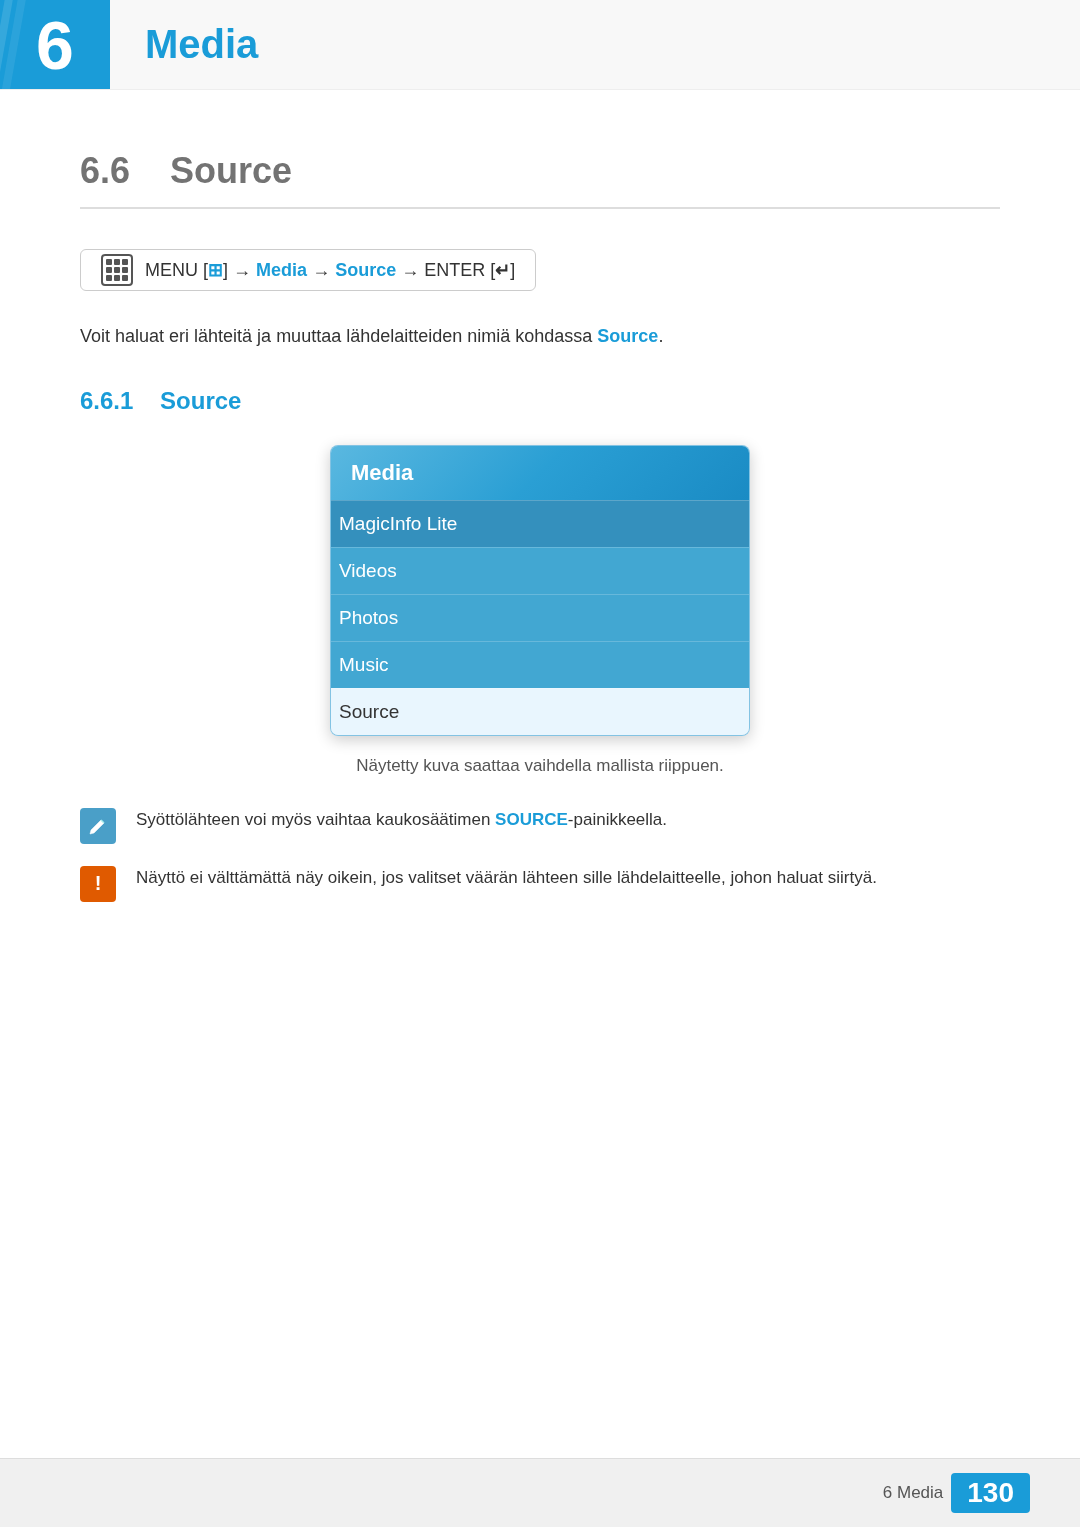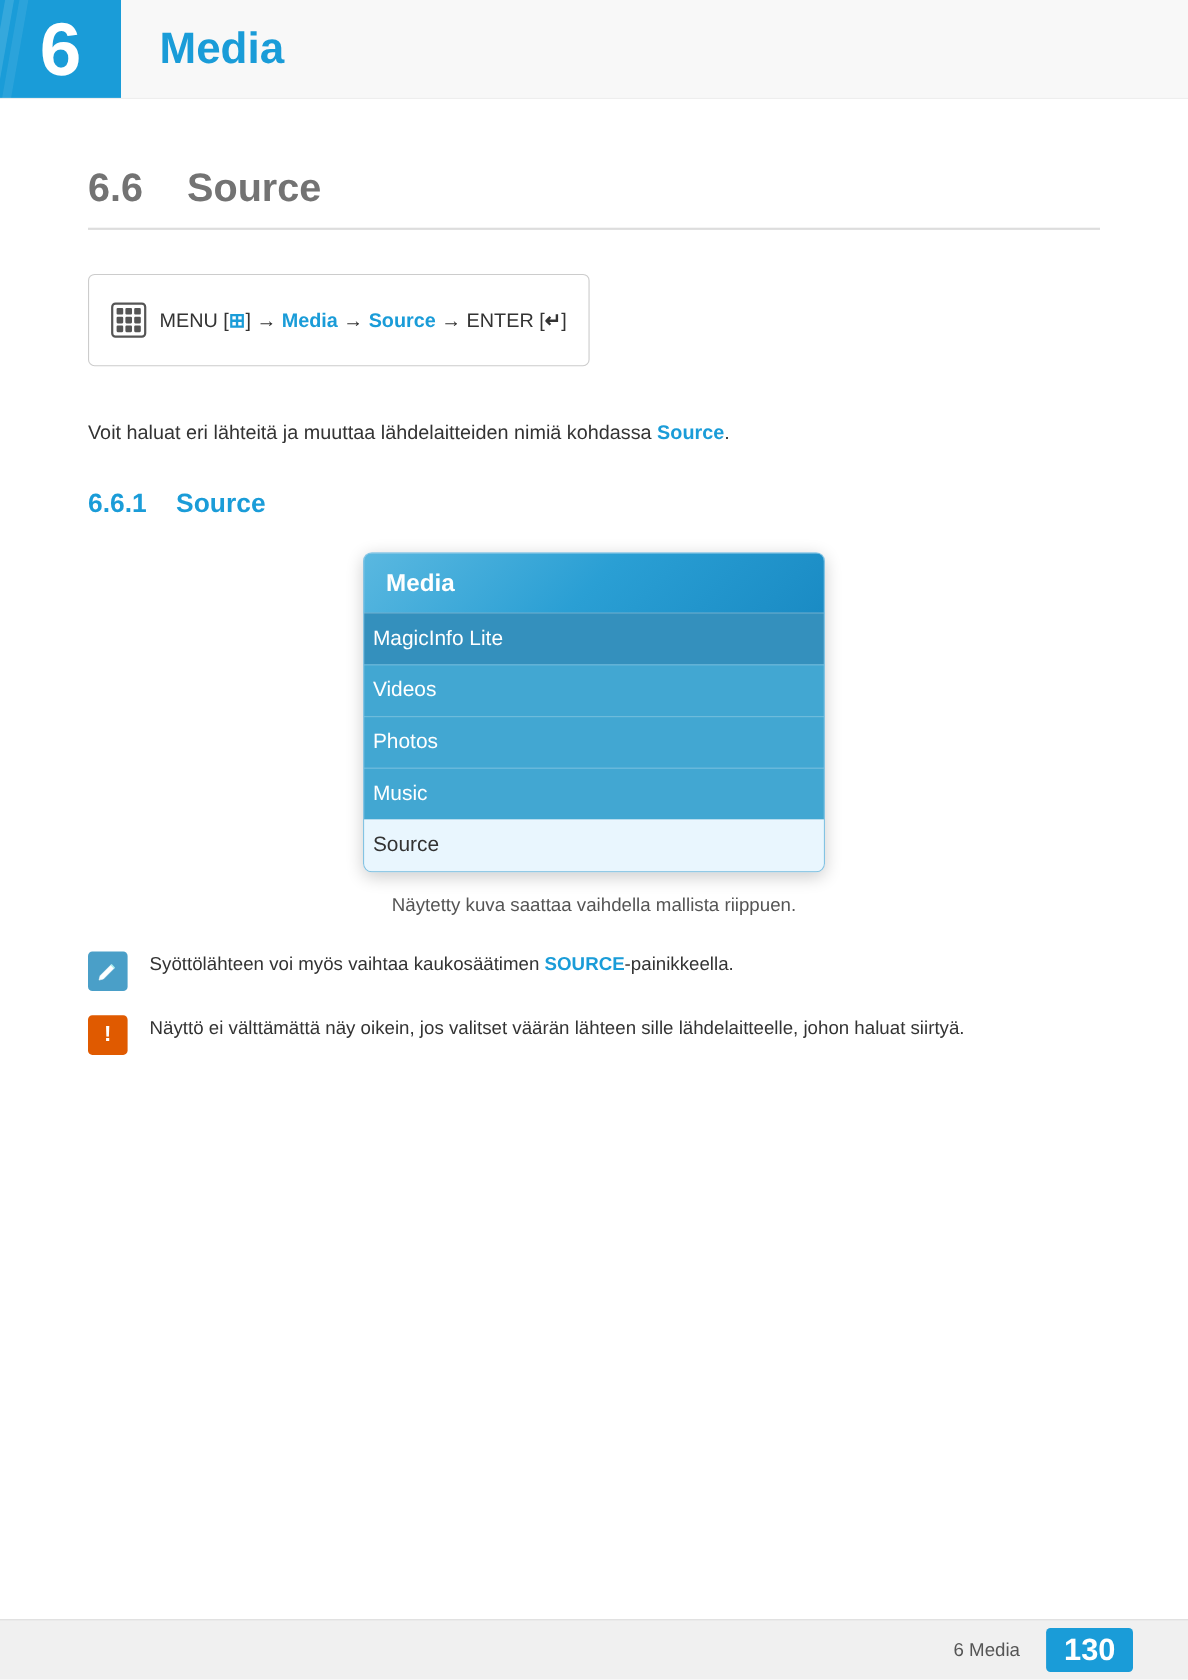--- a/index.html
+++ b/index.html
@@ -27,22 +27,22 @@
       border-bottom: 2px solid #ddd;
       padding-bottom: 15px;
     }
 
     
     .menu-path-box {
       display: flex;
       align-items: center;
       border: 1px solid #ccc;
       border-radius: 6px;
-      padding: 25px 20px;
-      margin-bottom: 45px;
+      padding: 4px 20px;
+      margin-bottom: 30px;
       width: fit-content;
       gap: 6px;
     }
 
     .menu-icon {
       width: 32px;
       height: 32px;
       border: 2px solid #555;
       border-radius: 4px;
       display: flex;
@@ -182,28 +182,28 @@
       font-weight: bold;
       color: #1a9cd8;
     }
 
     
     .footer {
       position: absolute;
       bottom: 0;
       left: 0;
       right: 0;
-      height: 55px;
+      height: 69px;
       background: #f0f0f0;
       border-top: 1px solid #ddd;
       display: flex;
       align-items: center;
       justify-content: flex-end;
       padding-right: 50px;
-      gap: 24px;
+      gap: 8px;
     }
 
     .footer-text {
       font-size: 17px;
       color: #555;
     }
 
     .footer-page {
       background: #1a9cd8;
       color: #ffffff;

